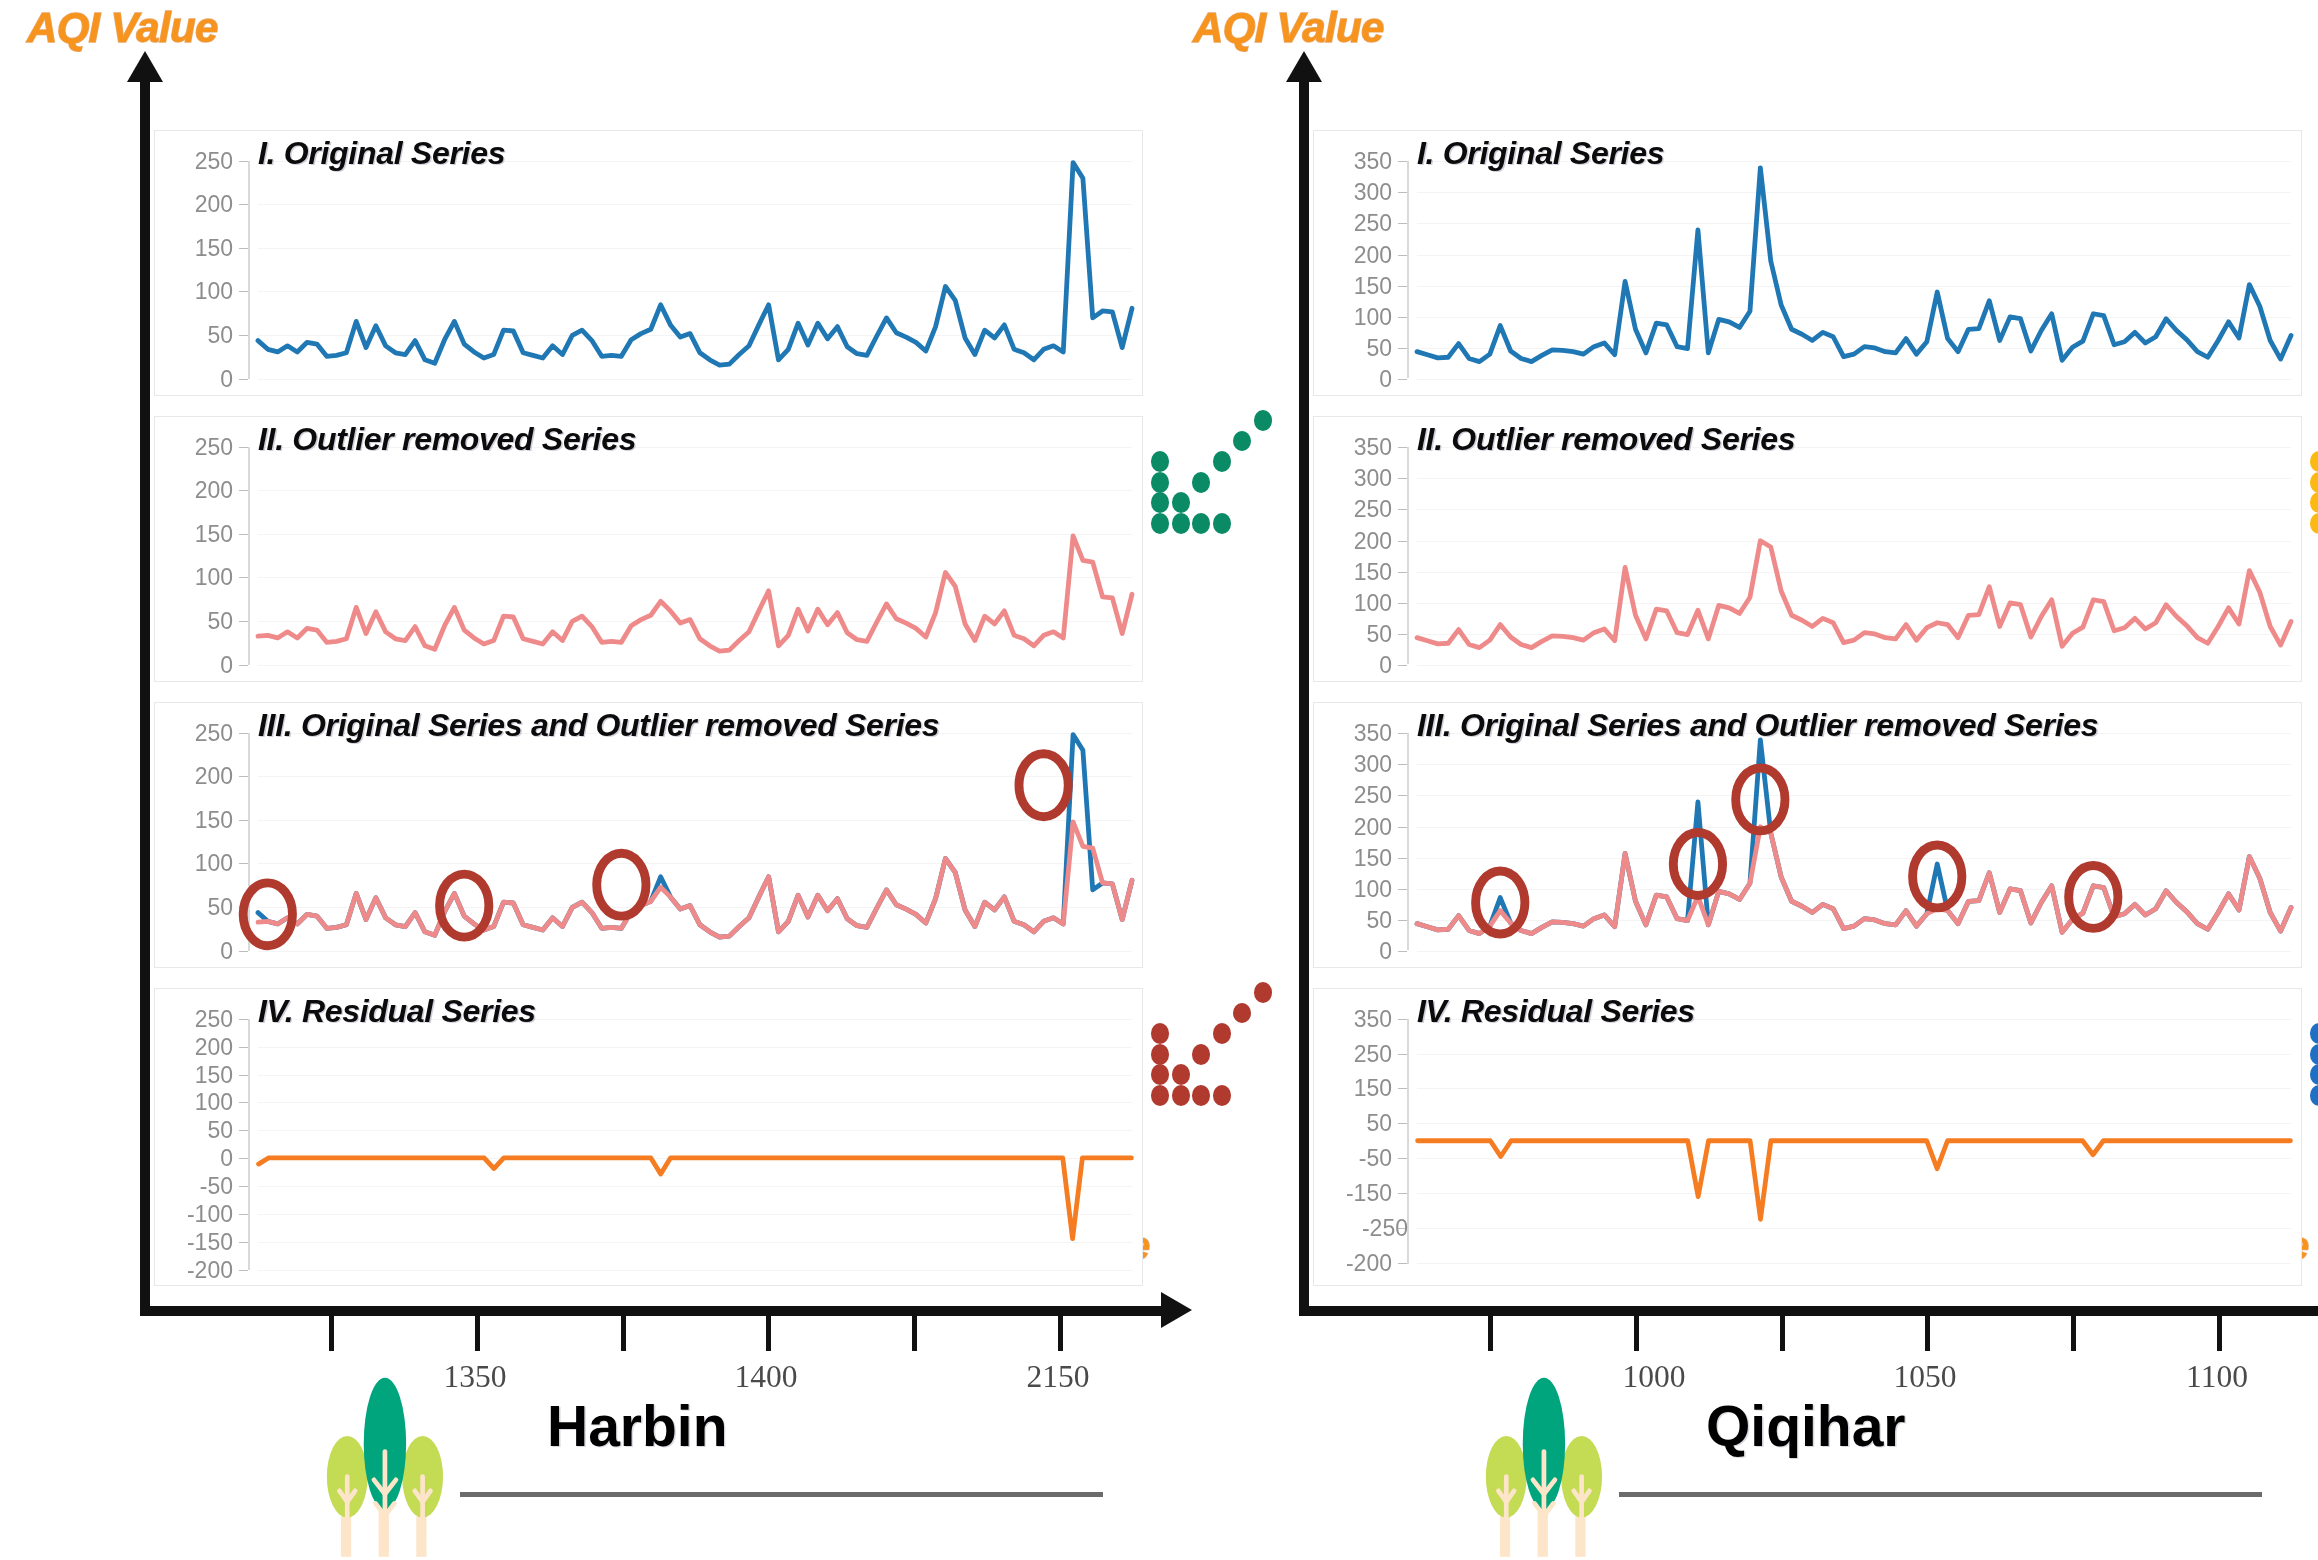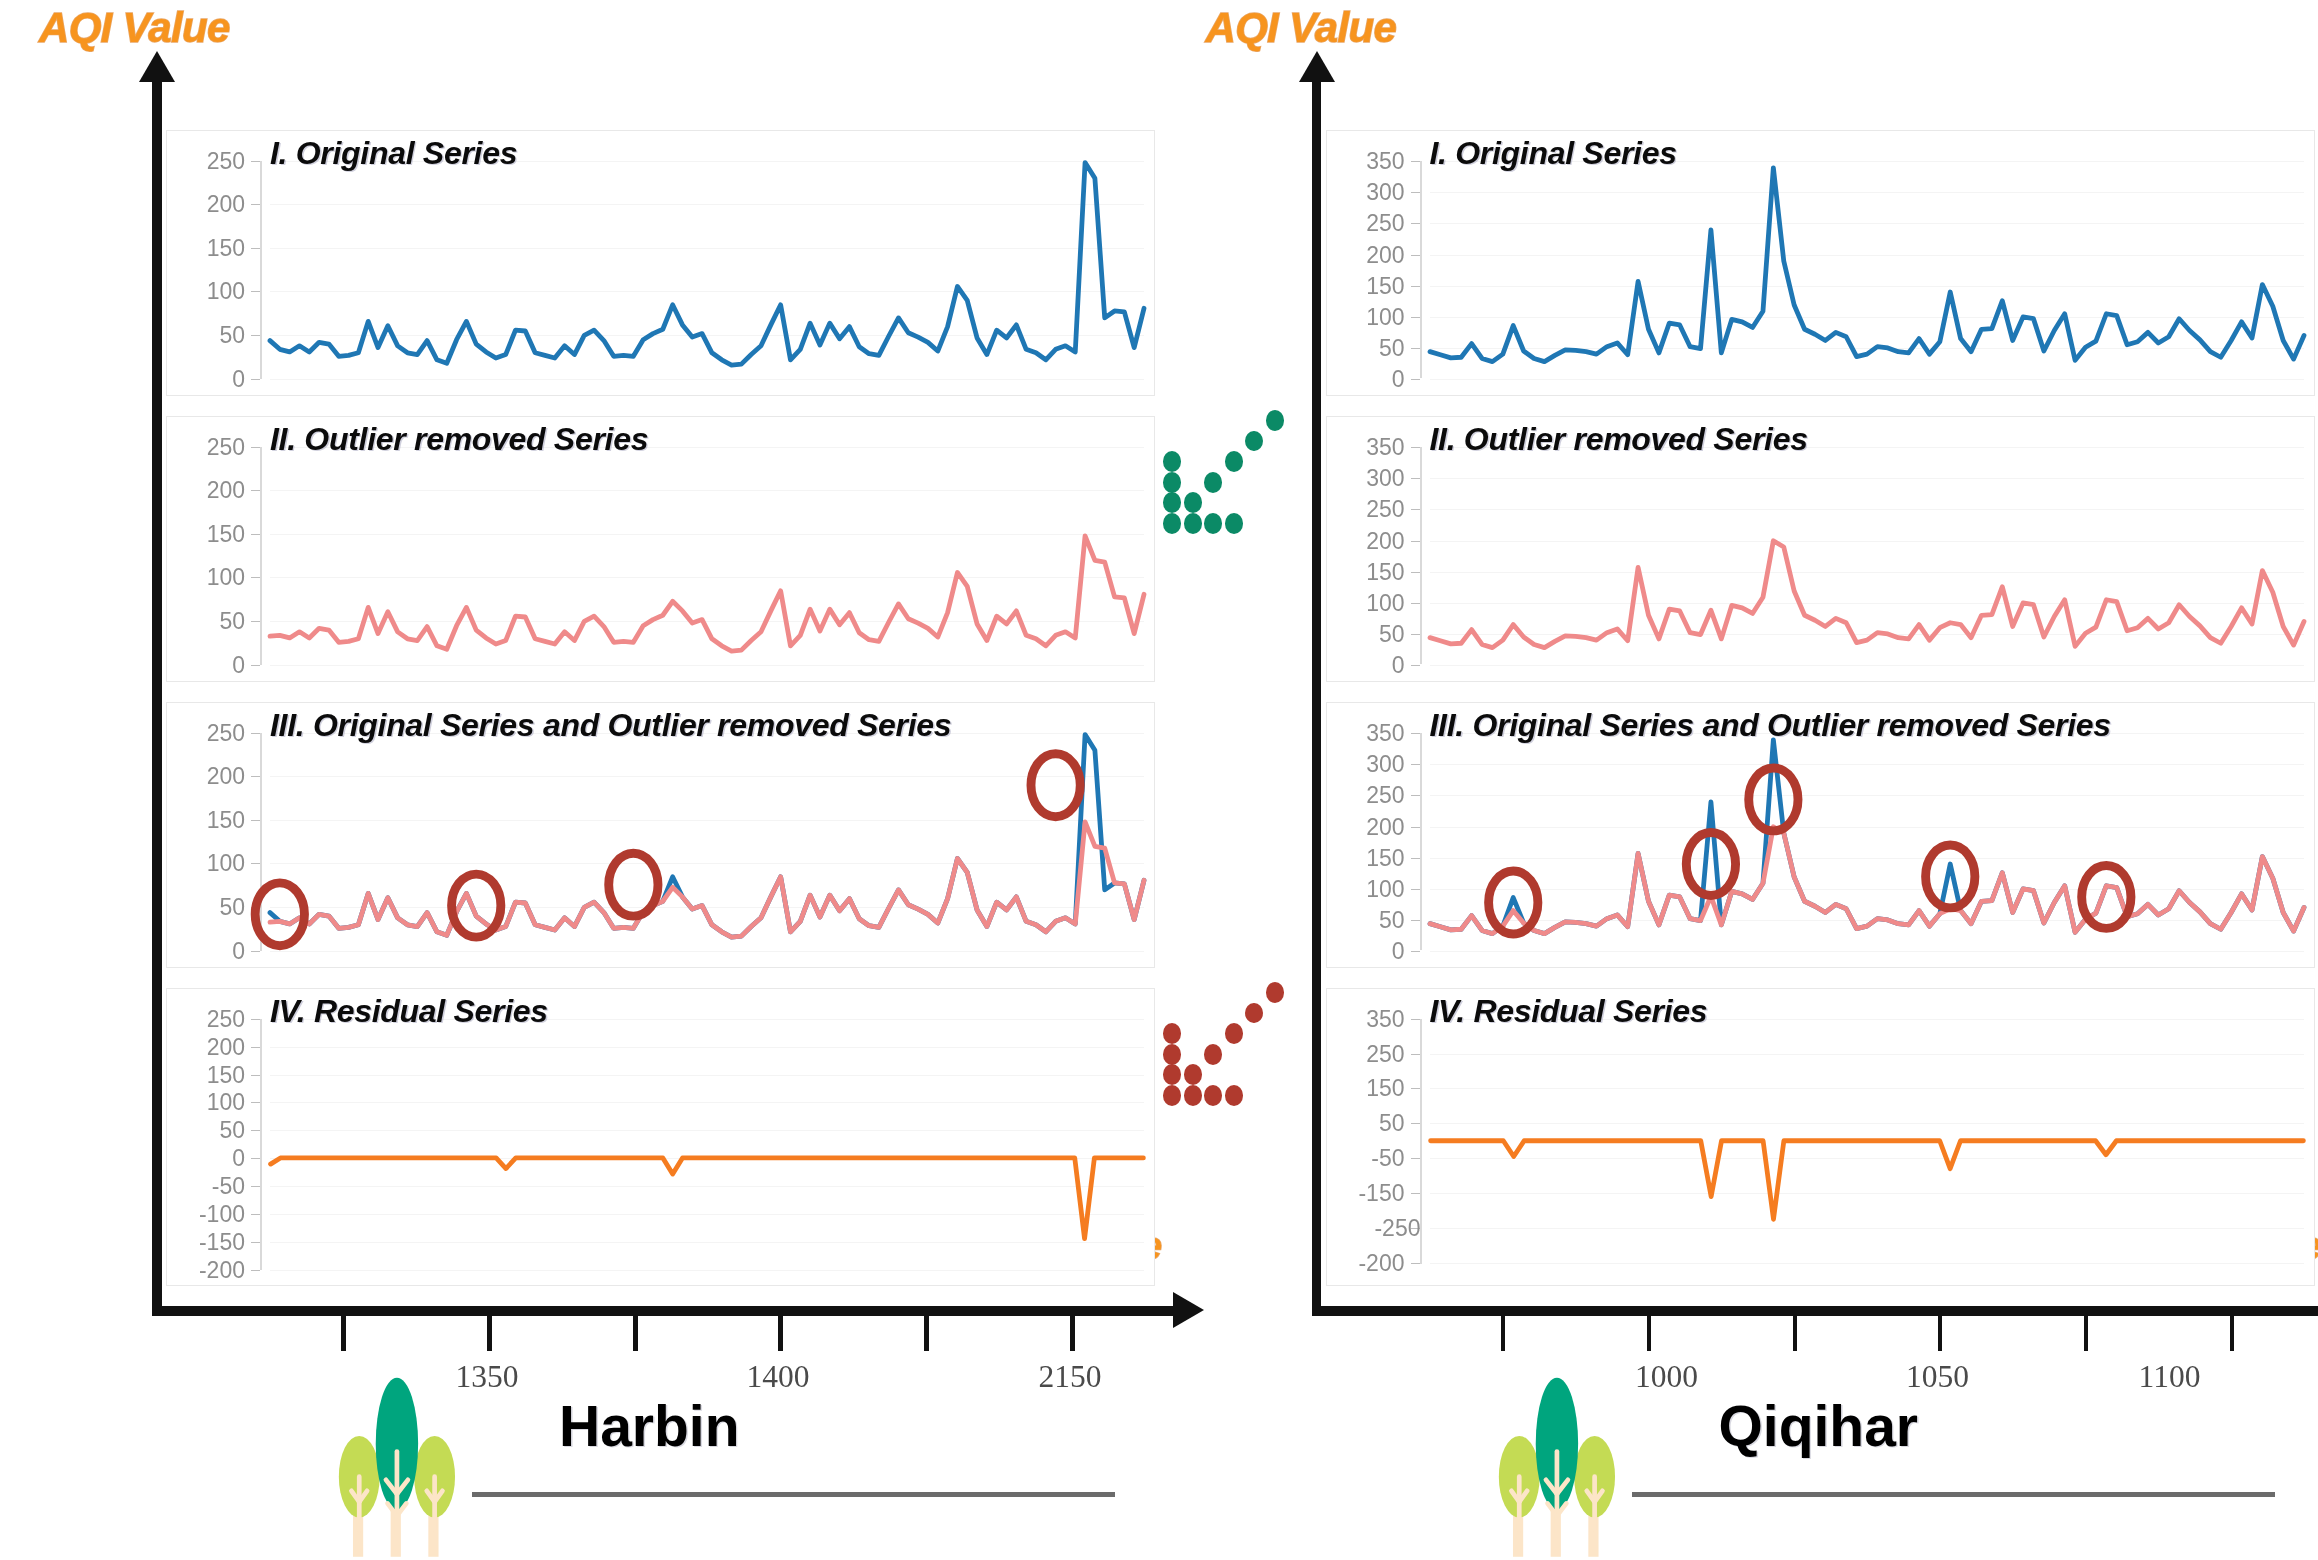--- a/index.html
+++ b/index.html
@@ -5,21 +5,21 @@
   * { box-sizing: border-box; }
   html,body { margin:0; padding:0; }
   body {
     width:2319px; height:1560px;
     background:#ffffff;
     font-family:"Liberation Sans", sans-serif;
     overflow:hidden;
     position:relative;
   }
   .figure { position:absolute; inset:0; display:flex; }
-  .city-block { position:relative; width:1159px; height:1560px;margin-left:12px; }
+  .city-block { position:relative; width:1159px; height:1560px; }
 
   
   .axis-caption {
     position:absolute;
     font-style:italic;
     font-weight:bold;
     color:#F7941E;
     -webkit-text-stroke:1.4px #E8A86B;
     paint-order:stroke fill;
     white-space:nowrap;
@@ -286,21 +286,21 @@
       <div class="haxis" style="left: 140px; top: 1306px; width: 1023px;"></div>
       <div class="axis-caption time-caption" style="left: 1074px; top: 1225px;">time</div>
       <div class="tick" style="left: 329px; top: 1315px; height: 36px;"></div>
       <div class="tick" style="left: 475px; top: 1315px; height: 36px;"></div>
       <div class="tick-label" style="left: 495px; top: 1359px;">1000</div>
       <div class="tick" style="left: 621px; top: 1315px; height: 36px;"></div>
       <div class="tick" style="left: 766px; top: 1315px; height: 36px;"></div>
       <div class="tick-label" style="left: 766px; top: 1359px;">1050</div>
       <div class="tick" style="left: 912px; top: 1315px; height: 36px;"></div>
       <div class="tick" style="left: 1058px; top: 1315px; height: 36px;"></div>
-      <div class="tick-label" style="left: 998px; top: 1359px;">1100</div>
+      <div class="tick-label" style="left: 1058px; top: 1359px;">1100</div>
       <div class="panel" style="left: 154px; top: 130px; width: 989px; height: 266px;">
         <div class="panel-title" style="left: 103px; top: 4.1px;">I. Original Series</div>
         <div class="yspine" style="left: 93px; top: 30px; height: 217px;"></div>
         <div class="gridline" style="left: 103px; top: 248px; width: 874px;"></div>
         <div class="ytickmark" style="left: 84px; top: 248px;"></div>
         <div class="ylab" style="top: 248px; width: 78px; right: auto; left: 0px;">0</div>
         <div class="gridline" style="left: 103px; top: 217px; width: 874px;"></div>
         <div class="ytickmark" style="left: 84px; top: 217px;"></div>
         <div class="ylab" style="top: 217px; width: 78px; right: auto; left: 0px;">50</div>
         <div class="gridline" style="left: 103px; top: 186px; width: 874px;"></div>

